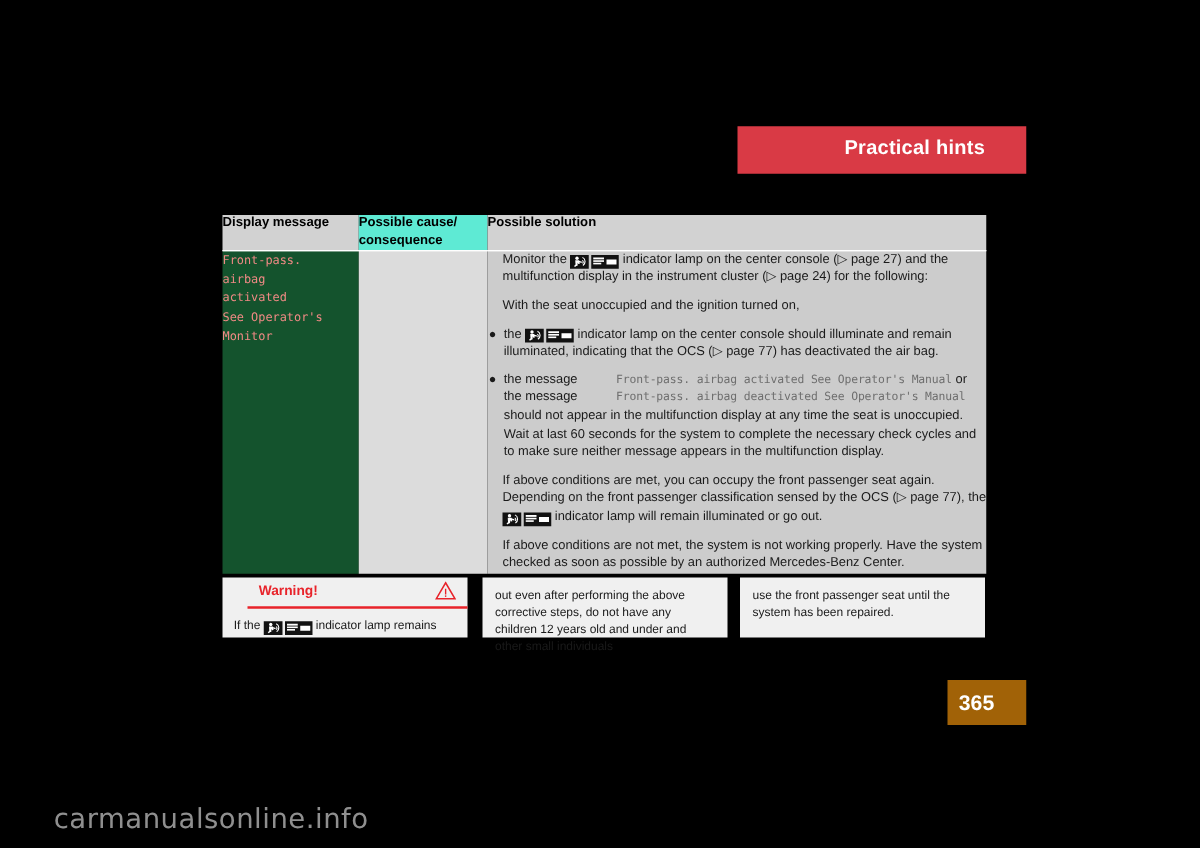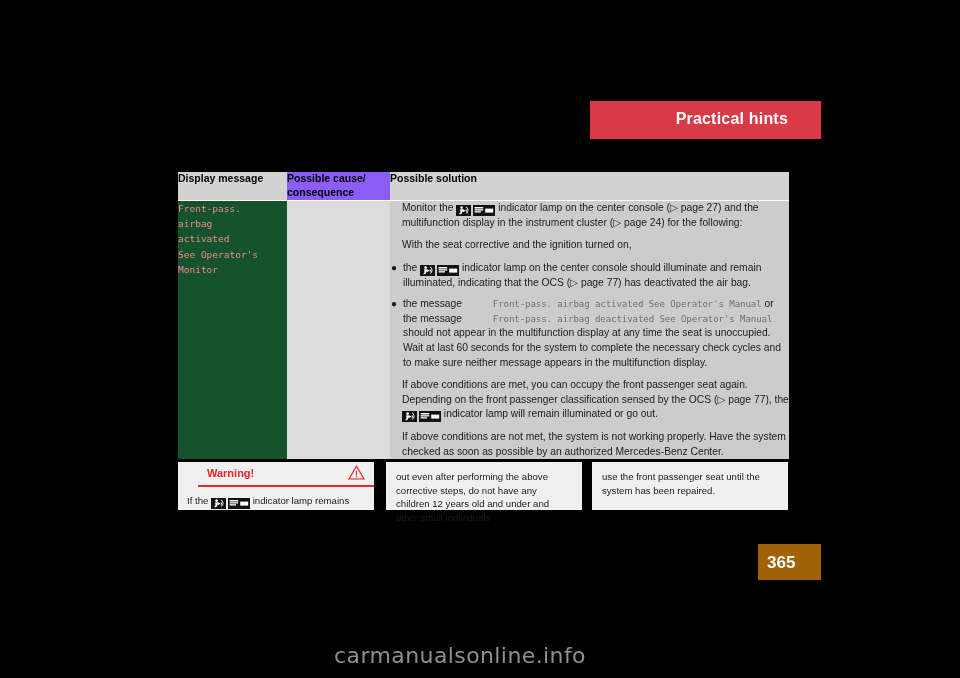--- a/index.html
+++ b/index.html
@@ -57,21 +57,21 @@
     background: #d2d2d2;
     font-size: 10.5px;
     font-weight: bold;
     color: #000;
     padding: 7px 8px 8px 8px;
     text-align: left;
     line-height: 1.32;
     border-bottom: 1px solid #ffffff;
   }
   .thead-cell.c1 { background: #d2d2d2; }
-  .thead-cell.c2 { background: #8b5cf6; }
+  .thead-cell.c2 { background: #5eead4; }
   .thead-cell.c3 { background: #d2d2d2; }
 
   .body-c1 {
     background: #14532d;
     padding: 8px 8px 10px 8px;
   }
   .body-c2 {
     background: #dcdcdc;
   }
   .body-c3 {
@@ -222,27 +222,28 @@
     font-size: 17px;
     font-weight: bold;
   }
 
   
   #watermark {
     position: absolute;
     left: 0;
     top: 643px;
     width: 934px;
-    text-align: center;
+    text-align: left;
     padding-right: 14px;
     box-sizing: border-box;
     color: #8f8f8f;
     font-size: 22px;
     letter-spacing: 0.4px;
     font-family: "DejaVu Sans", sans-serif;
+    padding-left: 43px;
   }
 </style>
 </head>
 <body>
 
 <div id="header-banner">
   <div class="hdr-title">Practical hints</div>
 </div>
 
 <table id="main-table">
@@ -286,21 +287,21 @@
                   </g>
                 </svg></span><span class="lamp-b"><svg width="22" height="11" viewBox="0 0 22 11">
                   <g fill="#ffffff">
                     <rect x="1.6" y="2.0" width="8.6" height="1.5"></rect>
                     <rect x="1.6" y="4.2" width="8.6" height="1.3"></rect>
                     <rect x="1.6" y="6.2" width="6.4" height="1.3"></rect>
                     <rect x="12.2" y="3.6" width="8.0" height="4.0"></rect>
                   </g>
                 </svg></span></span><span> indicator lamp on the center console (▷ page 27) and the multifunction display in the instrument cluster (▷ page 24) for the following:</span></p>
 
-        <p class="sol-p">With the seat corrective and the ignition turned on,</p>
+        <p class="sol-p">With the seat unoccupied and the ignition turned on,</p>
 
         <ul class="bullet-list">
           <li><span class="bullet-dot">●</span><span>the </span><span class="lamp-pair"><span class="lamp-a"><svg width="15" height="11" viewBox="0 0 15 11">
                     <g fill="#ffffff">
                       <circle cx="5.6" cy="2.6" r="1.35"></circle>
                       <path d="M4.2 4.2 L7.3 4.2 L7.9 7.0 L6.6 7.2 L6.2 5.9 L6.0 8.6 L4.6 8.6 L4.3 6.2 Z"></path>
                       <path d="M7.1 4.6 L9.6 5.4 L9.2 6.4 L6.9 5.6 Z"></path>
                       <path d="M6.0 8.0 L4.0 9.6 L3.2 8.8 L5.0 7.2 Z"></path>
                       <path d="M10.2 1.6 q2.2 1.0 2.3 3.5 q0.05 2.3 -1.9 3.6 l-0.55 -0.75 q1.6 -1.1 1.55 -2.9 q-0.05 -2.0 -1.85 -2.75 Z"></path>
                       <path d="M10.0 4.0 q1.0 0.5 1.05 1.5 q0.03 0.9 -0.85 1.5 l-0.5 -0.7 q0.55 -0.4 0.52 -0.85 q-0.03 -0.5 -0.65 -0.8 Z"></path>

